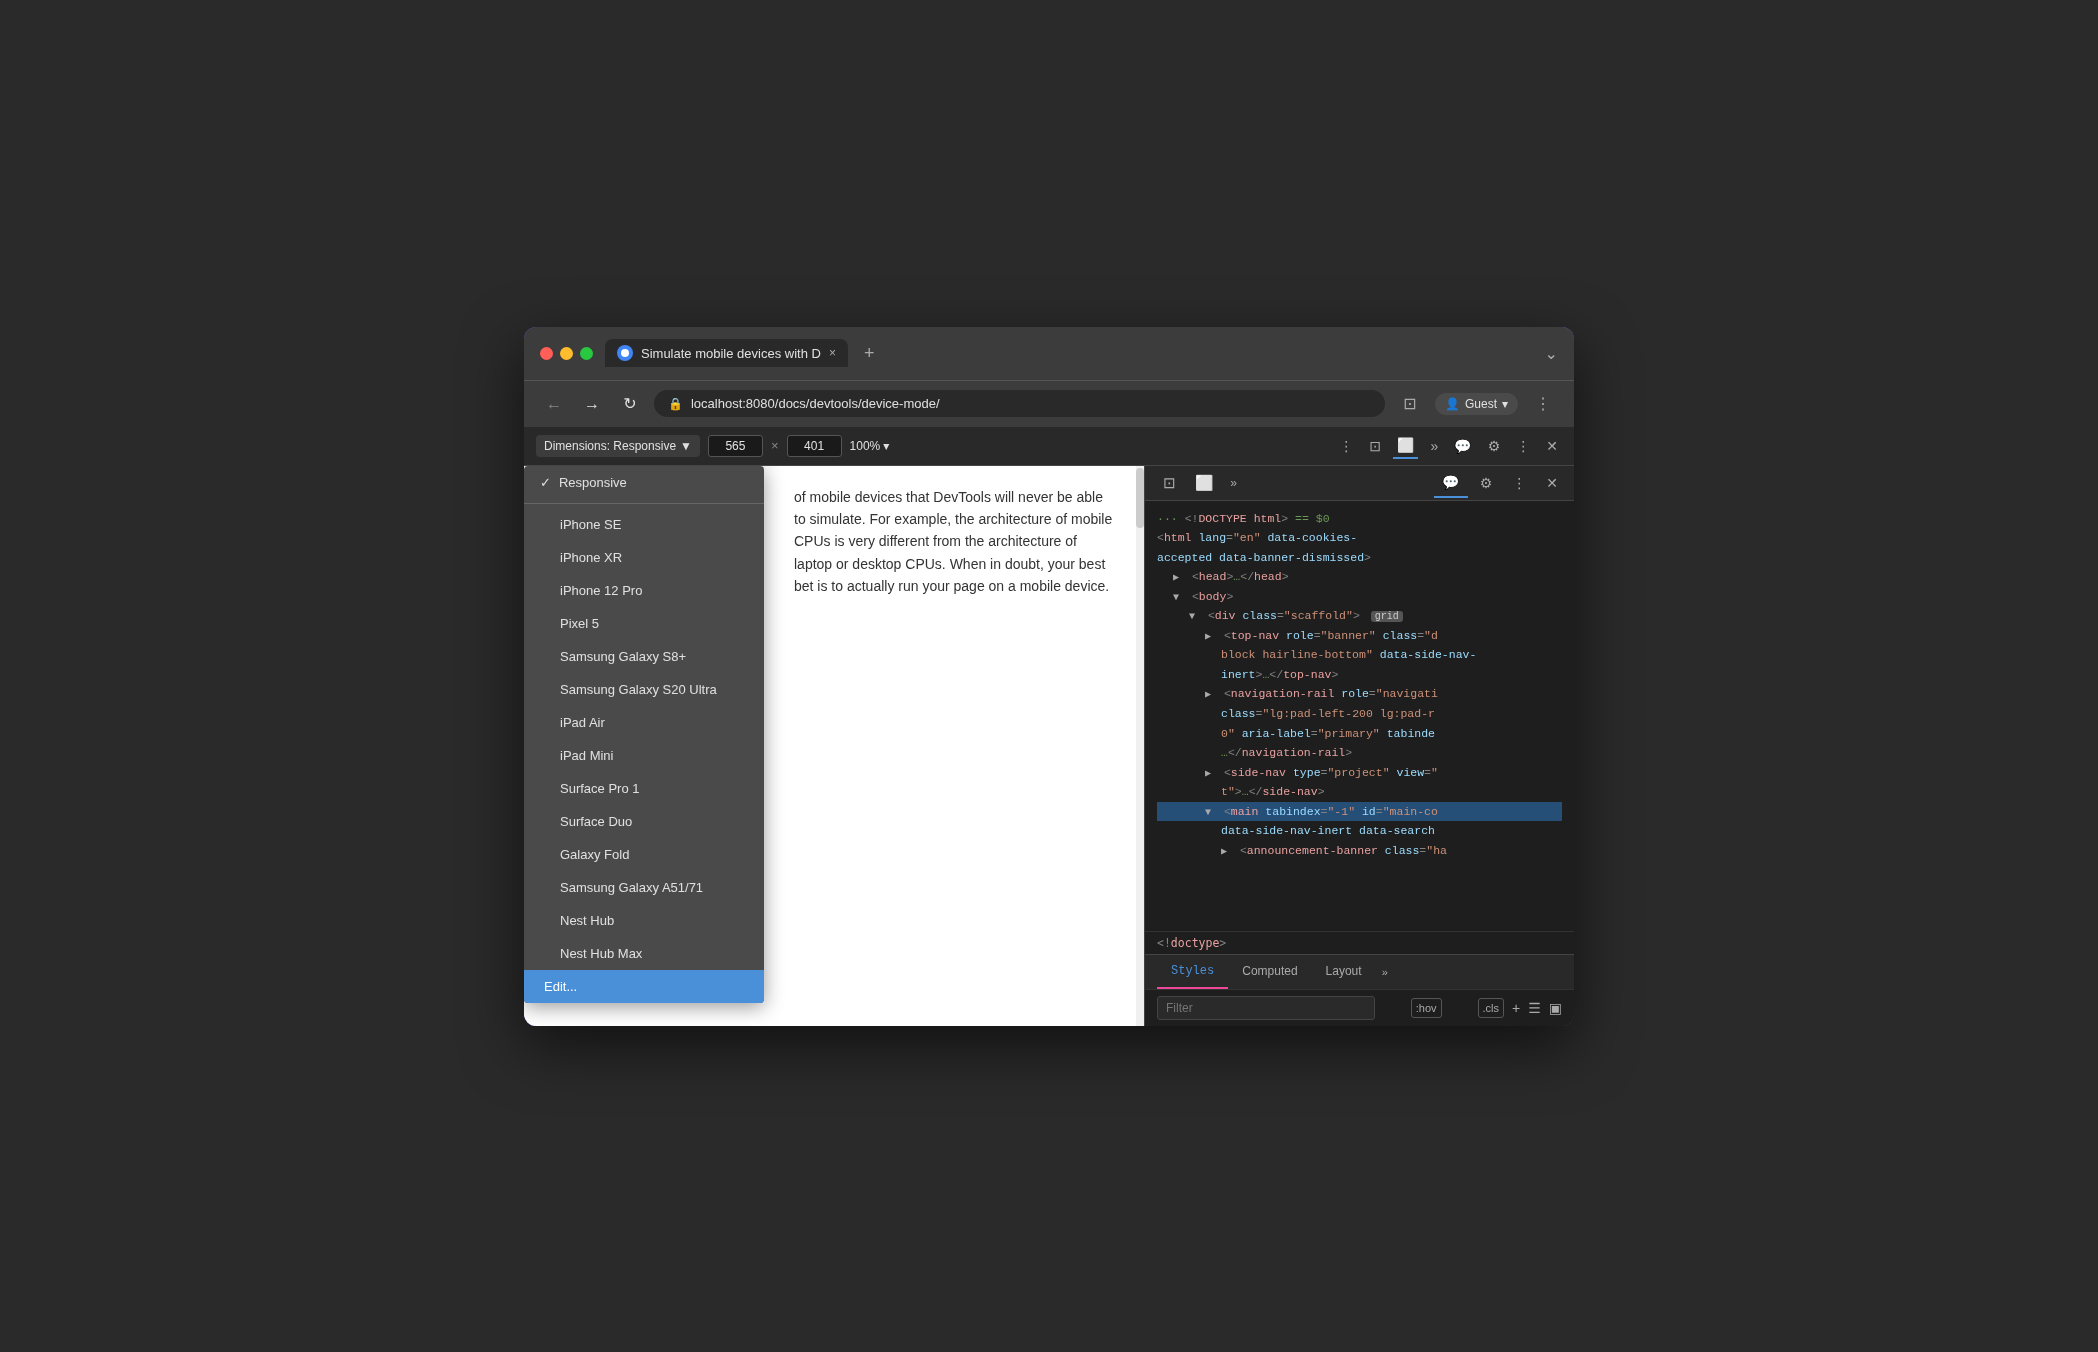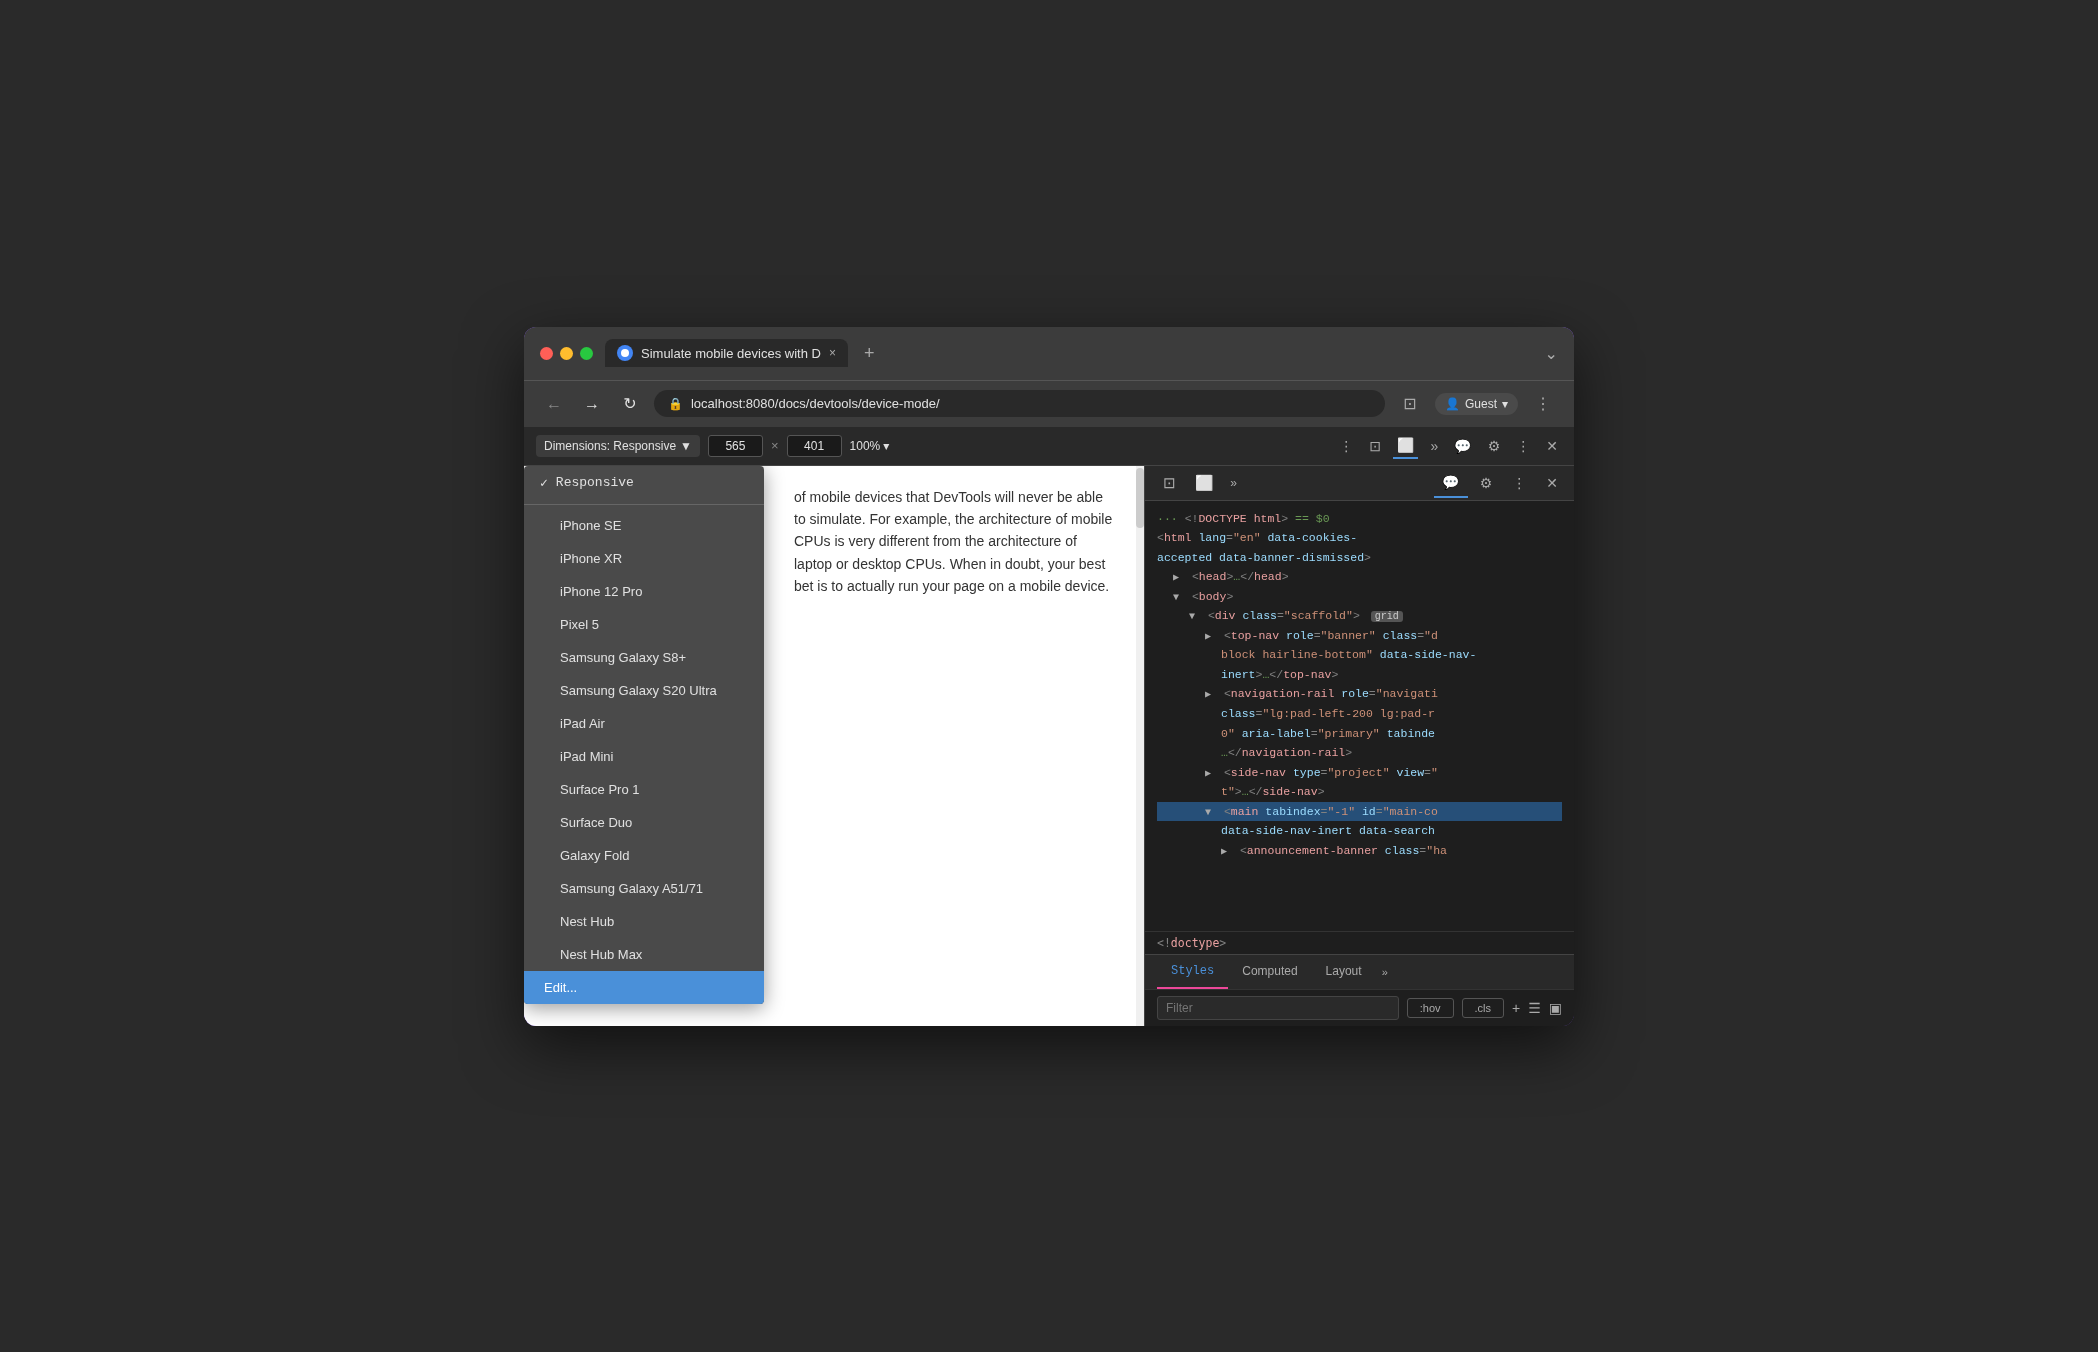--- a/index.html
+++ b/index.html
@@ -233,21 +233,20 @@
     .dropdown-item {
       padding: 9px 20px 9px 36px;
       font-size: 13px;
       color: #e0e0e0;
       cursor: pointer;
       display: flex;
       align-items: center;
     }
     .dropdown-item.checked {
       padding-left: 16px;
-      font-family: Liberation Mono, monospace;
     }
     .dropdown-item.checked::before {
       content: '✓';
       margin-right: 8px;
       color: #e0e0e0;
     }
     .dropdown-divider {
       height: 1px;
       background: #666;
       margin: 4px 0;
@@ -407,23 +406,24 @@
       border: 1px solid #444;
       border-radius: 3px;
       padding: 4px 8px;
       color: #e0e0e0;
       font-size: 12px;
     }
     .filter-hov, .filter-cls {
       color: #aaa;
       font-size: 11px;
       cursor: pointer;
-      padding: 3px 12px;
+      padding: 3px 4px;
       border: 1px solid #555;
       border-radius: 3px;
+      margin-left: 28px;
     }
     .filter-icon {
       color: #aaa;
       cursor: pointer;
       font-size: 14px;
     }
     
     .doctype-line {
       padding: 4px 12px;
       font-family: 'Menlo', 'Monaco', monospace;

